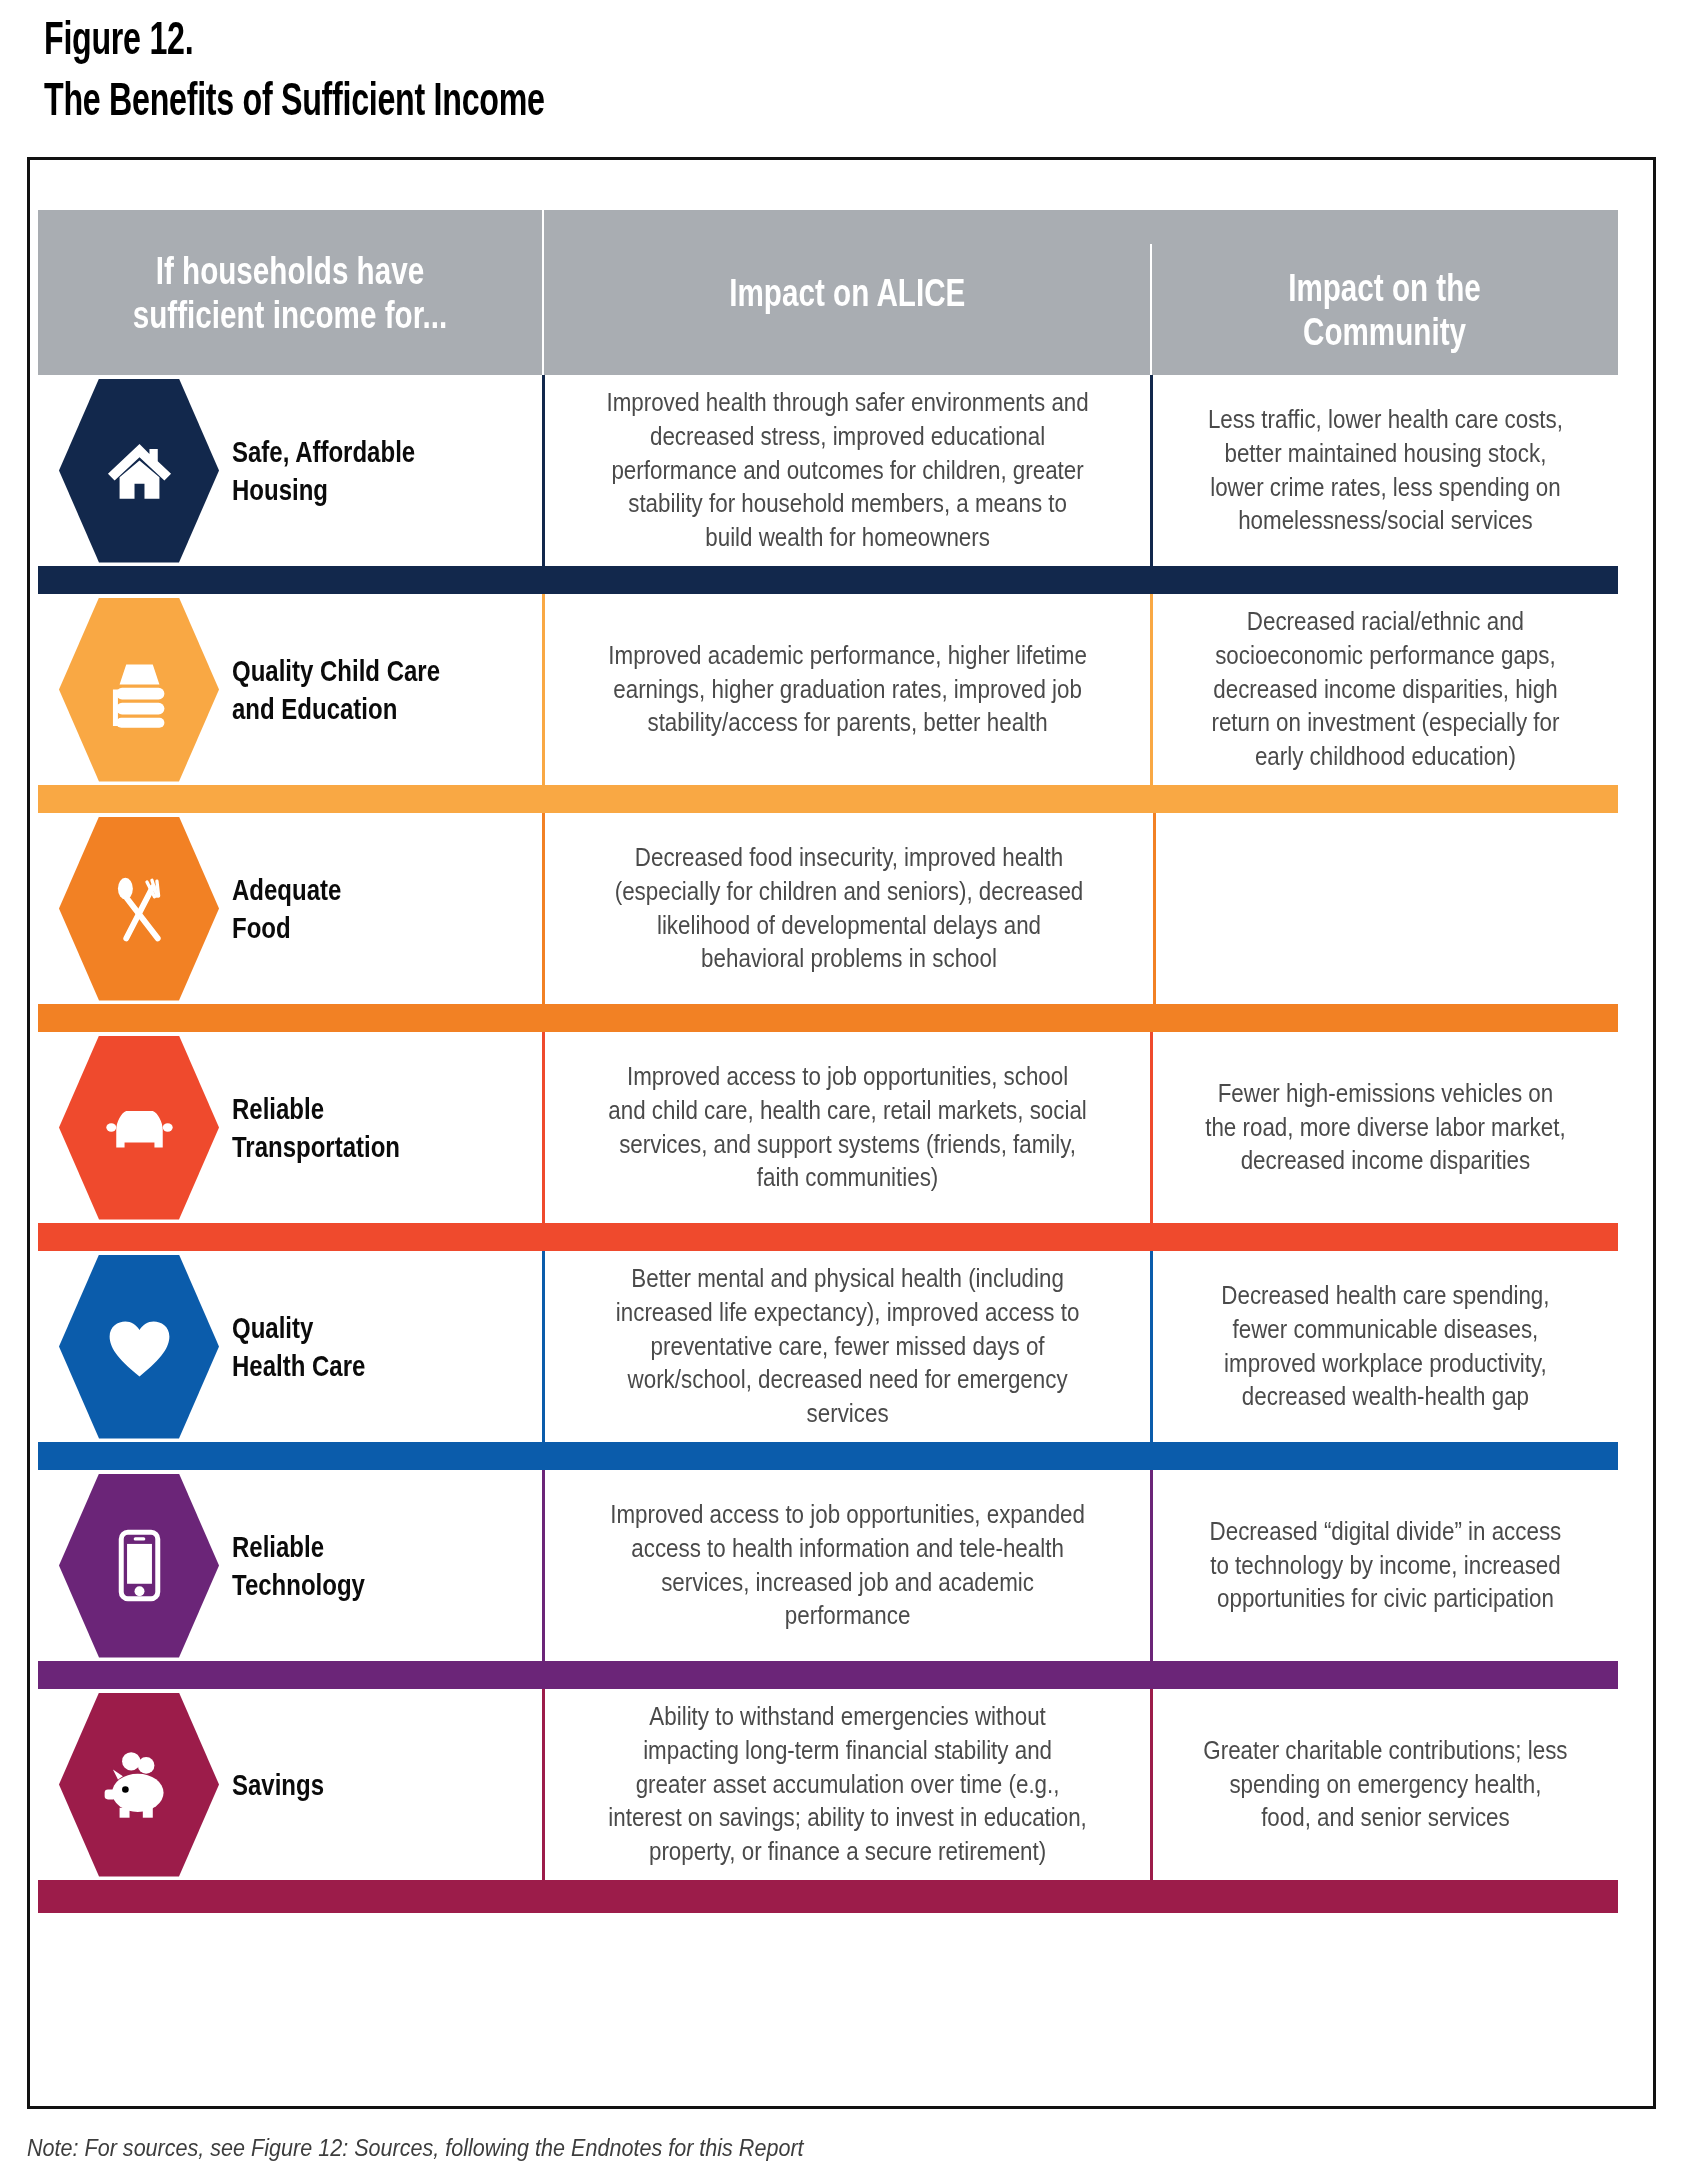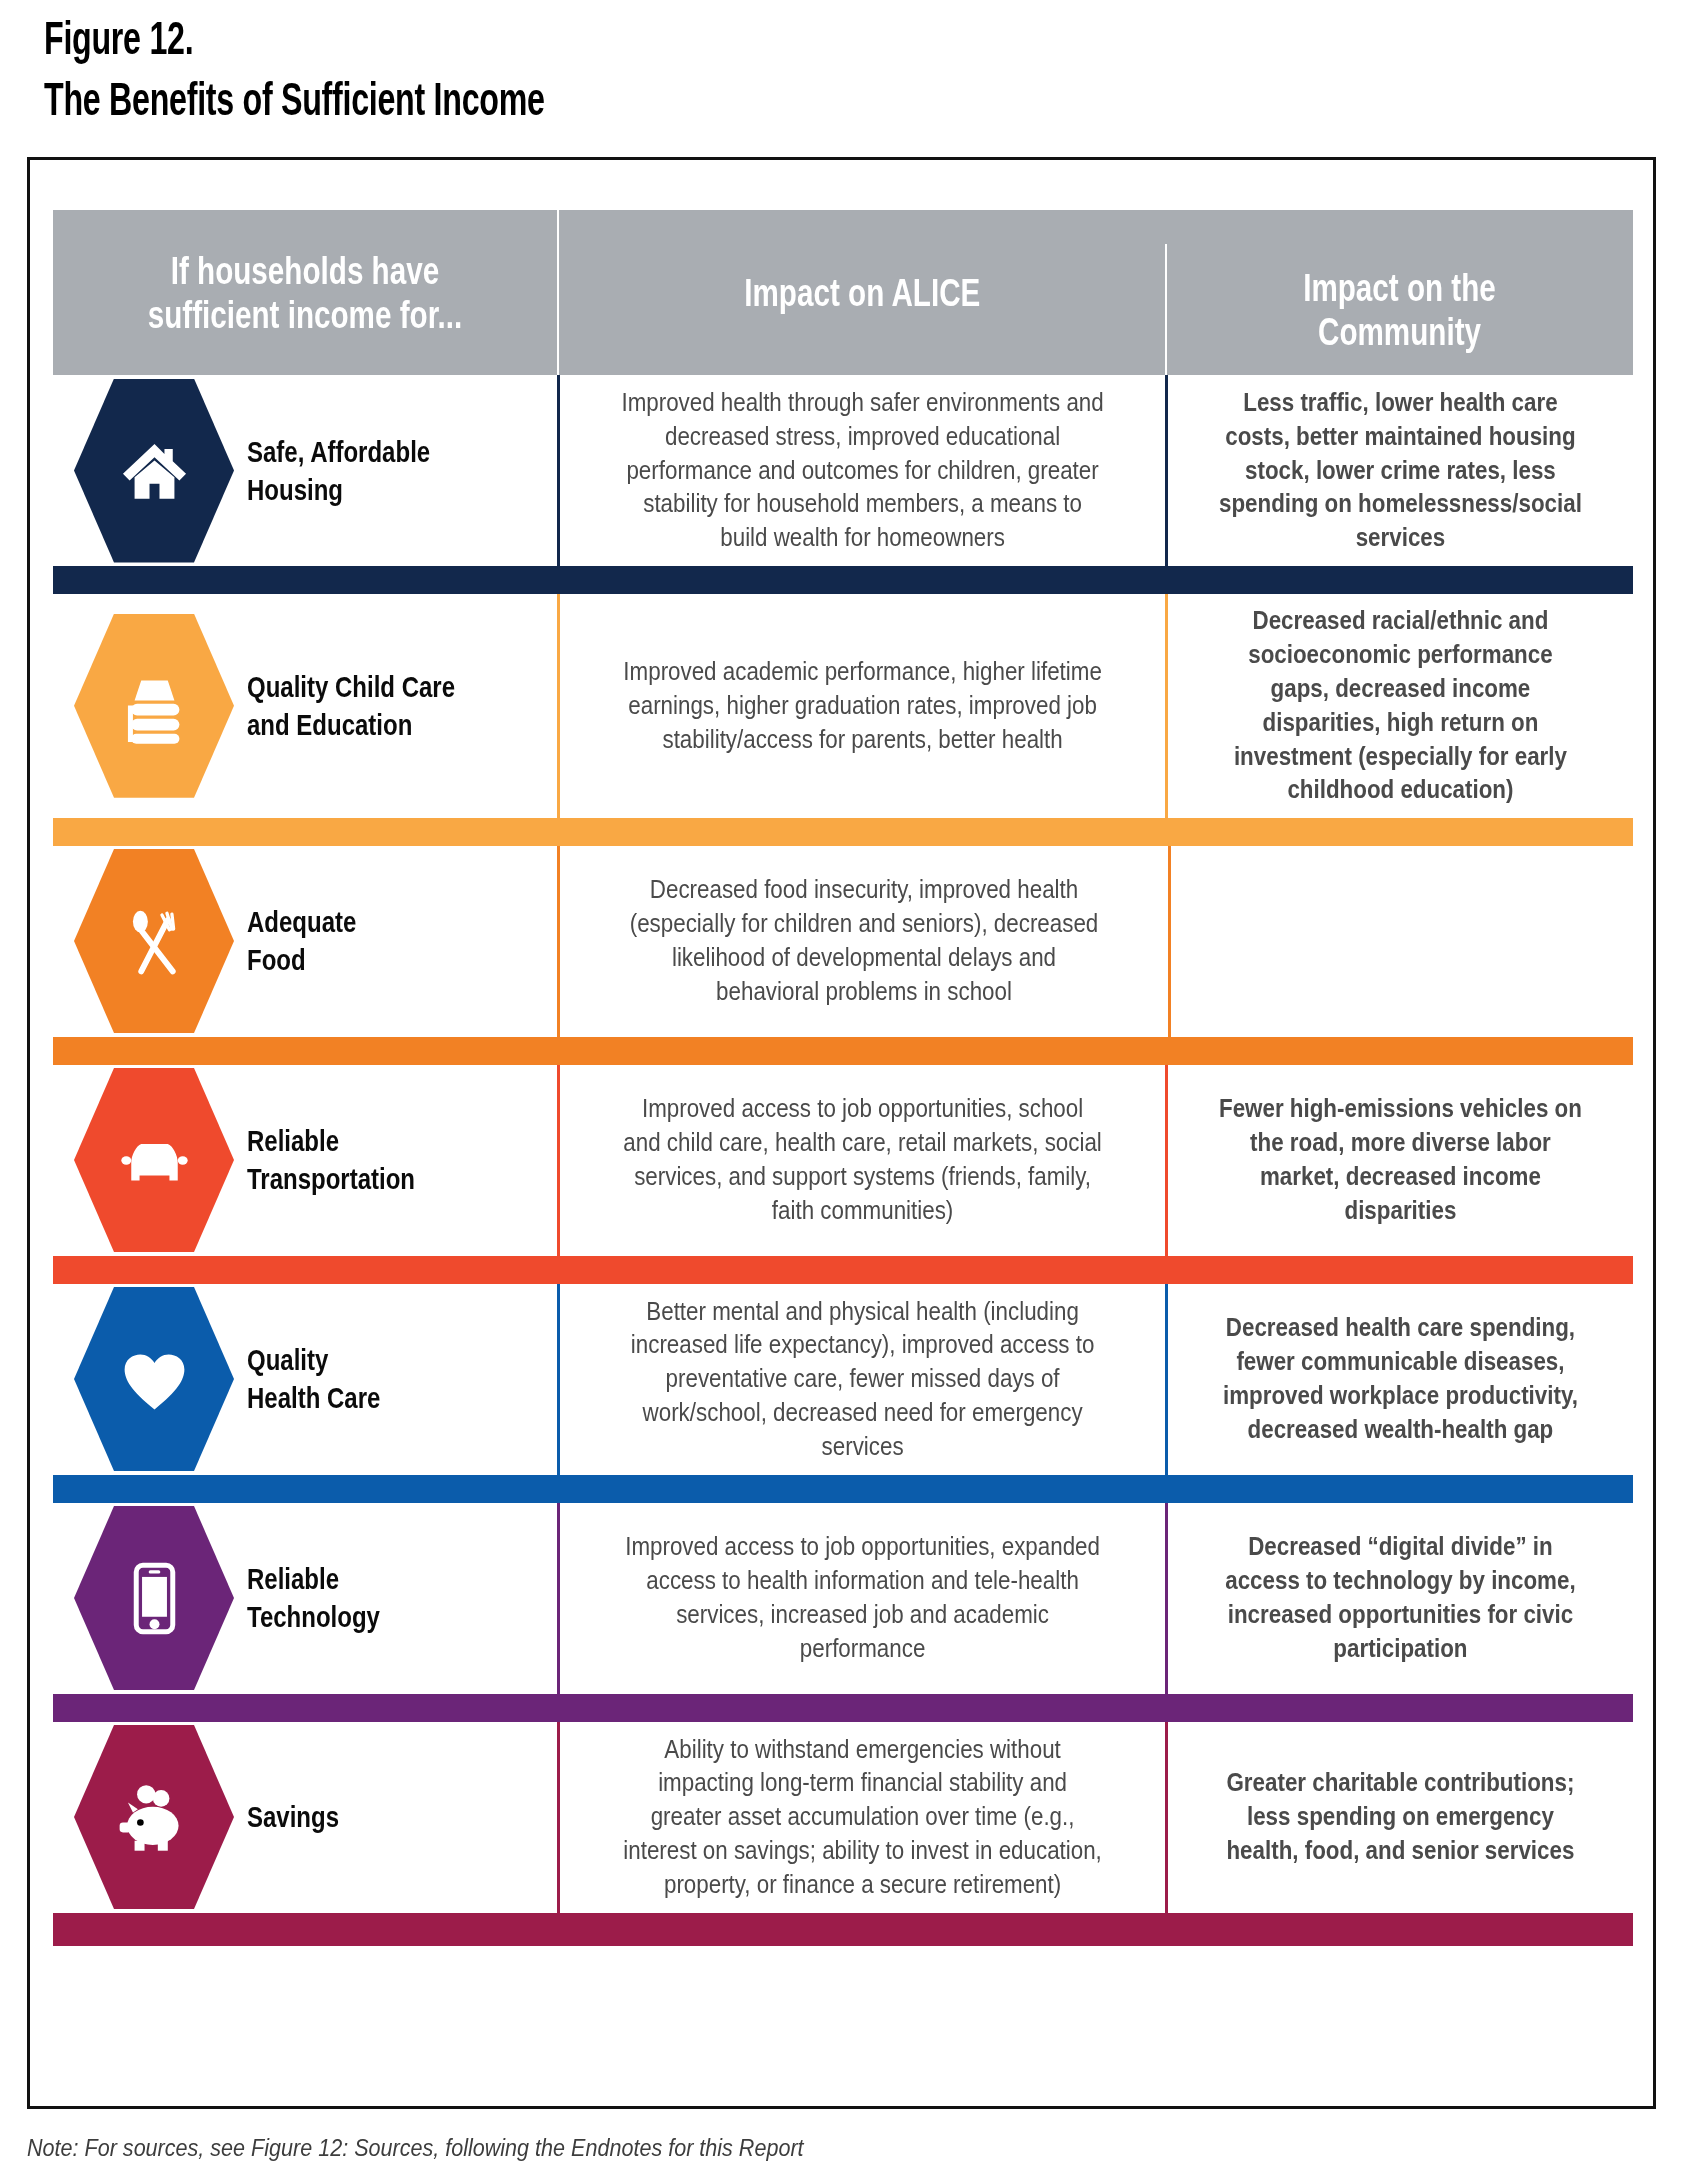--- a/index.html
+++ b/index.html
@@ -44,21 +44,21 @@
     top: 157px;
     width: 1629px;
     height: 1952px;
     border: 3.7px solid #111111;
     box-sizing: border-box;
     background: #ffffff;
   }
 
   .table {
     position: absolute;
-    left: 23px;
+    left: 8px;
     top: 50px;
     width: 1580px;
     box-sizing: border-box;
   }
 
   
   .hdr {
     display: flex;
     height: 165px;
     background: #a9adb2;
@@ -100,21 +100,20 @@
     gap: 13px;
   }
   .cell-alice {
     width: 608px;
     padding: 10.4px 22px;
     justify-content: center;
   }
   .cell-comm {
     width: 467px;
     padding: 10.4px 19px;
-    font-weight: bold;
   }
 
   .vrule { width: 3px; align-self: stretch; }
 
   .topic-label {
     font-family: "Liberation Sans Narrow", "Liberation Sans", sans-serif;
     font-weight: 700;
     font-size: 30px;
     line-height: 1.26;
     color: #0b0b0b;

